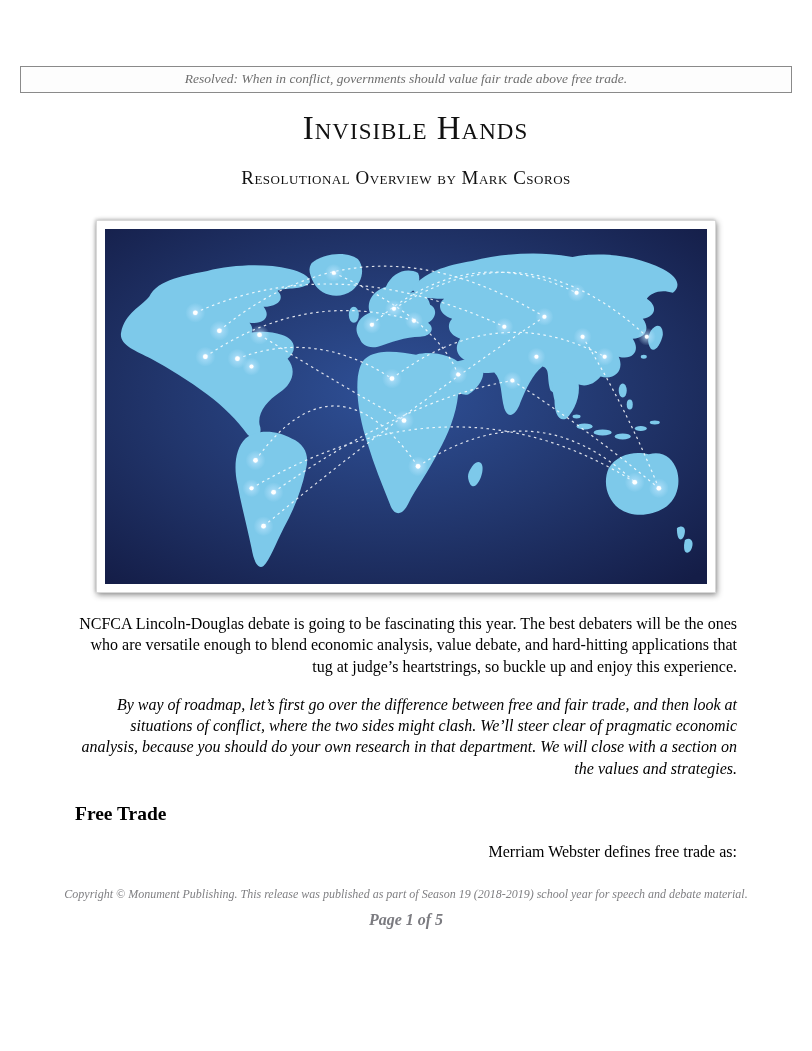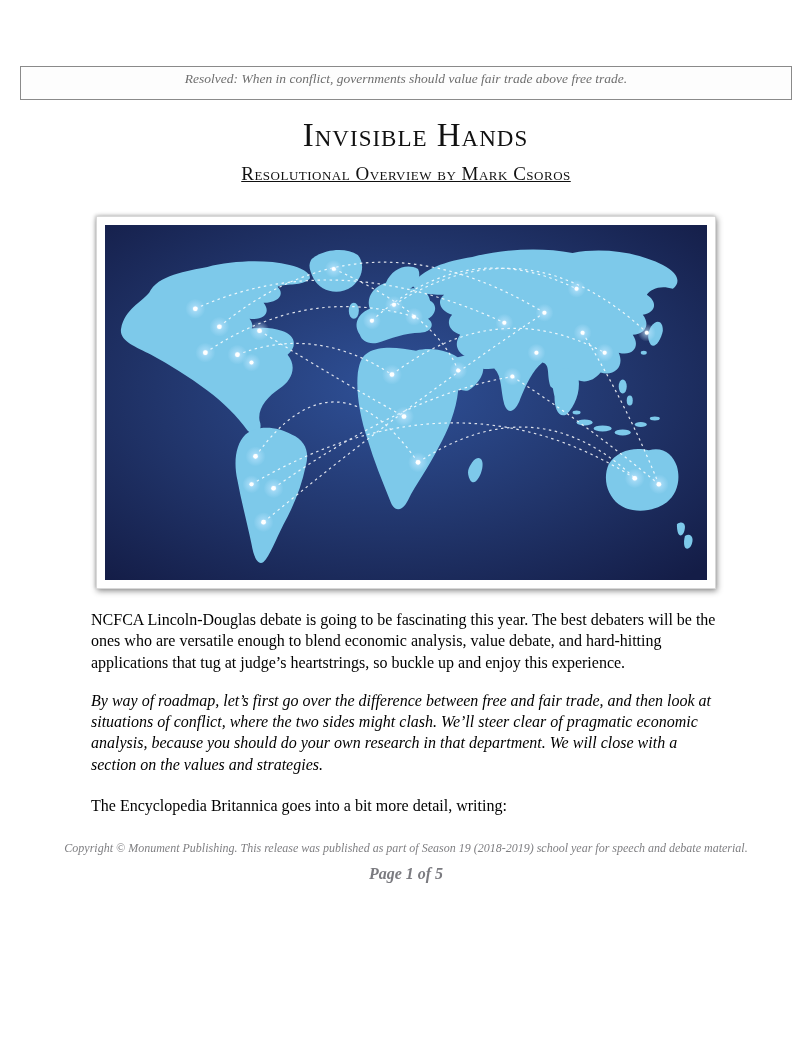--- a/index.html
+++ b/index.html
@@ -4,60 +4,59 @@
 <style>
   html,body{margin:0;padding:0;}
   body{
     width:812px;height:1051px;background:#ffffff;
     font-family:"Liberation Serif","DejaVu Serif",serif;color:#000;
     overflow:hidden;
   }
   .res-box{
     margin:66px 20px 0 20px;
     border:1px solid #8a8a8a;
-    padding:4px 8px 12px 8px;
+    padding:4px 8px 5px 8px;
     text-align:center;
     font-style:italic;
     font-size:13.5px;
     color:#6e6e6e;
     background:#fdfdfd;
   }
   .title{
     margin-top:17px;
     text-align:center;
     font-variant:small-caps;
     font-size:33px;
     letter-spacing:1px;
     font-weight:500;
     color:#111;
     padding-left:19px;
   }
   .subtitle{
-    margin-top:9px;
+    margin-top:20px;
     text-align:center;
     font-variant:small-caps;
     font-size:19px;
     letter-spacing:.5px;
     color:#111;
-    text-decoration:underline;
   }
   .map-frame{
     width:602px;height:355px;
     padding:8px;background:#fff;
     border:1px solid #d8d8d8;
     box-shadow:1px 2px 6px rgba(0,0,0,.45), -1px -1px 3px rgba(0,0,0,.15);
     margin:31px auto 0 auto;
   }
   .map-frame svg{display:block;width:602px;height:355px;}
   .content{margin:0 75px;}
   .content p{
-    margin:16px;
+    margin:0;
     font-size:16px;
     line-height:1.33;
-    text-align:left;
+    text-align:right;
   }
   .p1{margin-top:20px !important;}
   .p2{margin-top:17px !important;font-style:italic;}
   .heading{
     margin:24px 0 0 0;
     font-size:19.5px;
     font-weight:bold;
     color:#000;
   }
   .p3{margin-top:16px !important;}
@@ -207,17 +206,18 @@
         <circle cx="528" cy="254" r="2.3" fill="#fff"></circle>
       <circle cx="552" cy="260" r="10" fill="url(#glow)"></circle>
         <circle cx="552" cy="260" r="2.3" fill="#fff"></circle>
     </g>
   </svg>
 </div>
 
 <div class="content">
   <p class="p1">NCFCA Lincoln-Douglas debate is going to be fascinating this year. The best debaters will be the ones who are versatile enough to blend economic analysis, value debate, and hard-hitting applications that tug at judge’s heartstrings, so buckle up and enjoy this experience.</p>
   <p class="p2">By way of roadmap, let’s first go over the difference between free and fair trade, and then look at situations of conflict, where the two sides might clash. We’ll steer clear of pragmatic economic analysis, because you should do your own research in that department. We will close with a section on the values and strategies.</p>
-  <p class="p4">The Encyclopedia Britannica goes into a bit more detail, writing:</p>
+  <h2 class="heading">Free Trade</h2>
+  <p class="p3">Merriam Webster defines free trade as:</p>
 </div>
 
 <div class="footer-copyright">Copyright © Monument Publishing. This release was published as part of Season 19 (2018-2019) school year for speech and debate material.</div>
 <div class="footer-page">Page 1 of 5</div>
 
 </body></html>

